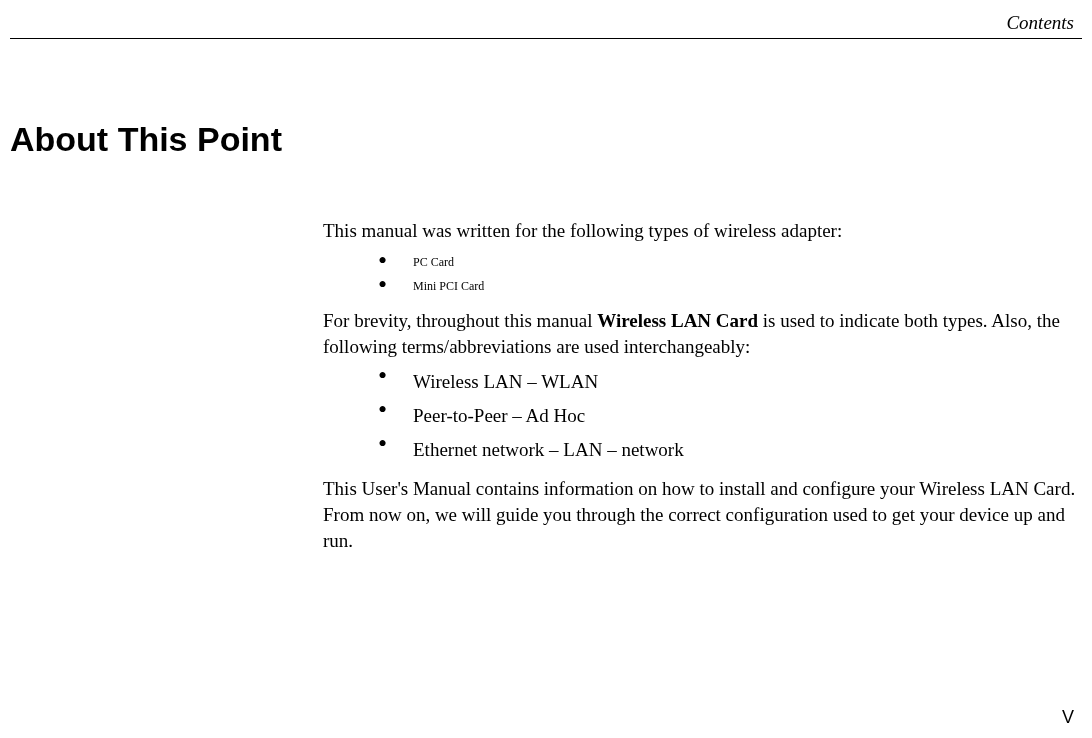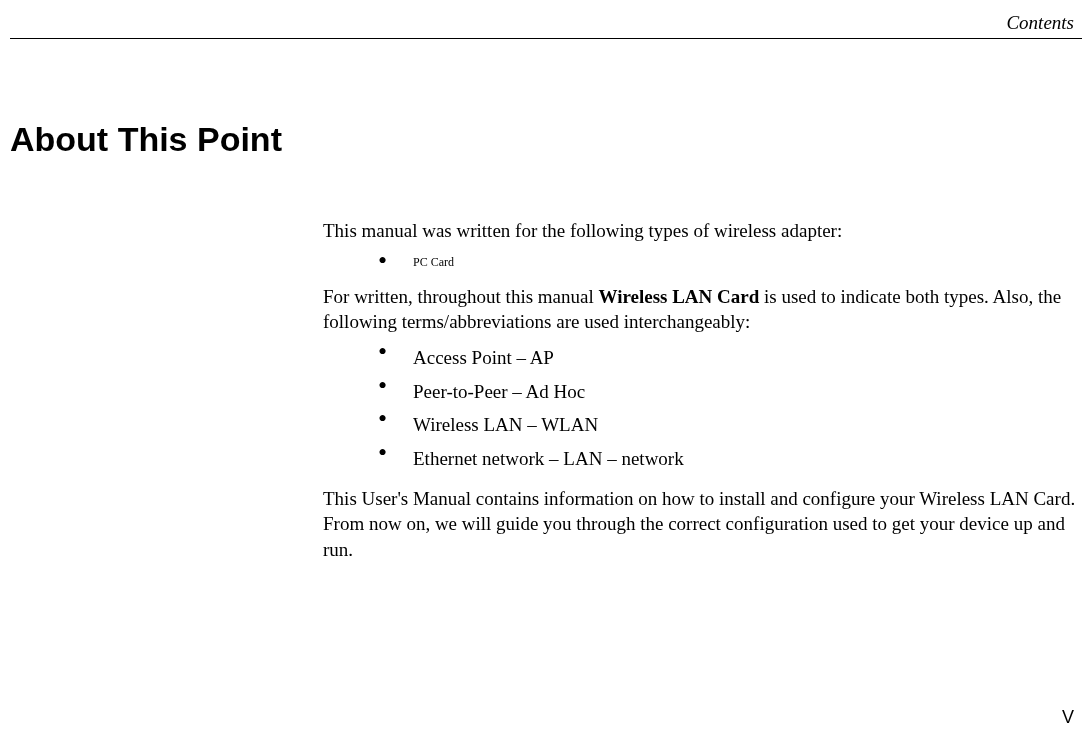--- a/index.html
+++ b/index.html
@@ -91,29 +91,29 @@
 <div class="header">Contents</div>
 <div class="header-rule"></div>
 
 <h1 class="title">About This Point</h1>
 
 <div class="content">
   <p class="para">This manual was written for the following types of wireless adapter:</p>
 
   <ul class="bullets">
     <li>PC Card</li>
+    <li>Mini PCI Card</li>
   </ul>
 
   <p class="mixed-para">
-    <span>For written, throughout this manual </span><span class="bold">Wireless LAN Card</span><span> is used to indicate both types. Also, the following terms/abbreviations are used interchangeably:</span>
+    <span>For brevity, throughout this manual </span><span class="bold">Wireless LAN Card</span><span> is used to indicate both types. Also, the following terms/abbreviations are used interchangeably:</span>
   </p>
 
   <ul class="bullets serif">
-    <li>Access Point – AP</li>
+    <li>Wireless LAN – WLAN</li>
     <li>Peer-to-Peer – Ad Hoc</li>
-    <li>Wireless LAN – WLAN</li>
     <li>Ethernet network – LAN – network</li>
   </ul>
 
   <p class="para">This User's Manual contains information on how to install and configure your Wireless LAN Card. From now on, we will guide you through the correct configuration used to get your device up and run.</p>
 </div>
 
 <div class="footer">V</div>
 
 </body></html>

